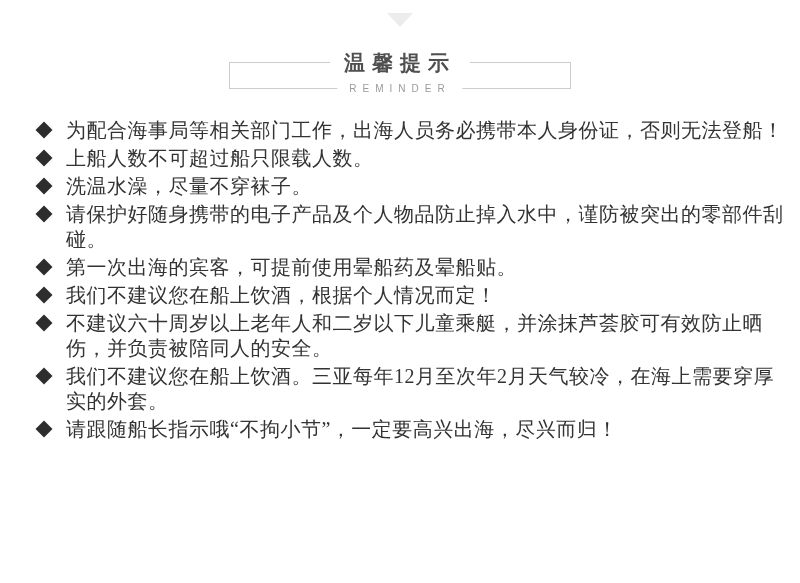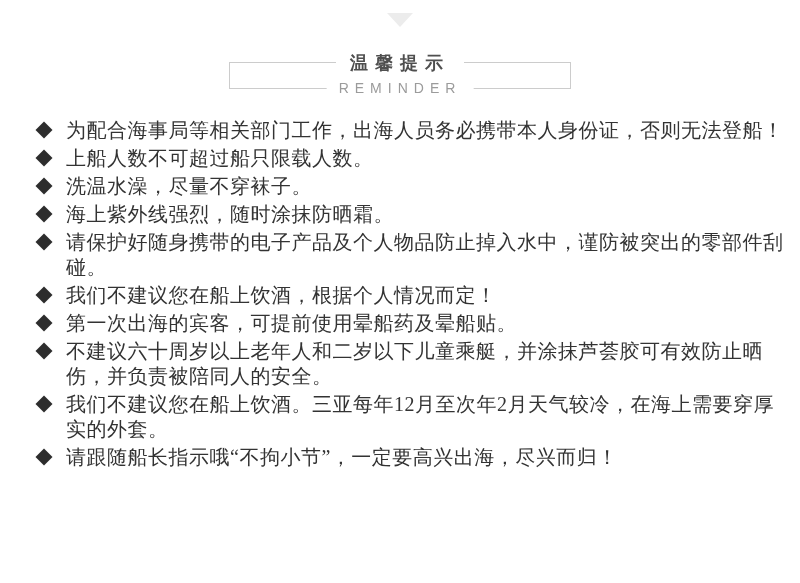--- a/index.html
+++ b/index.html
@@ -36,31 +36,31 @@
     margin:35px auto 0 auto;
     border:1px solid var(--frame-border);
     box-sizing:content-box;
   }
   .title{
     position:absolute;top:0;left:50%;
     transform:translate(-50%,-50%);
     margin:0;
     background:var(--bg);
     padding:0 14px;
-    font-size:18px;font-weight:bold;
+    font-size:21px;font-weight:bold;
     letter-spacing:7px;
     color:var(--title-text);
     white-space:nowrap;
   }
   .subtitle{
     position:absolute;top:100%;left:50%;
     transform:translate(-50%,-50%);
     background:var(--bg);
     padding:0 12px;
-    font-size:14px;
+    font-size:10px;
     letter-spacing:6px;
     color:var(--subtitle-text);
     white-space:nowrap;
   }
 
   
   .list{
     list-style:none;
     margin:29px 0 0 0;
     padding:0 12px 0 36px;
@@ -106,39 +106,35 @@
     <span class="text">上船人数不可超过船只限载人数。</span>
   </li>
 
 
   <li class="item">
     <span class="diamond"></span>
     <span class="text">洗温水澡，尽量不穿袜子。</span>
   </li>
 
 
-  <li class="item">
-    <span class="diamond"></span>
-    <span class="text">海上紫外线强烈，随时涂抹防晒霜。</span>
-  </li>
 
 
   <li class="item">
     <span class="diamond"></span>
     <span class="text">请保护好随身携带的电子产品及个人物品防止掉入水中，谨防被突出的零部件刮碰。</span>
   </li>
 
   <li class="item">
     <span class="diamond"></span>
-    <span class="text">我们不建议您在船上饮酒，根据个人情况而定！</span>
+    <span class="text">第一次出海的宾客，可提前使用晕船药及晕船贴。</span>
   </li>
 
   <li class="item">
     <span class="diamond"></span>
-    <span class="text">第一次出海的宾客，可提前使用晕船药及晕船贴。</span>
+    <span class="text">我们不建议您在船上饮酒，根据个人情况而定！</span>
   </li>
 
   <li class="item">
     <span class="diamond"></span>
     <span class="text">不建议六十周岁以上老年人和二岁以下儿童乘艇，并涂抹芦荟胶可有效防止晒伤，并负责被陪同人的安全。</span>
   </li>
 
   <li class="item">
     <span class="diamond"></span>
     <span class="text">我们不建议您在船上饮酒。三亚每年12月至次年2月天气较冷，在海上需要穿厚实的外套。</span>

